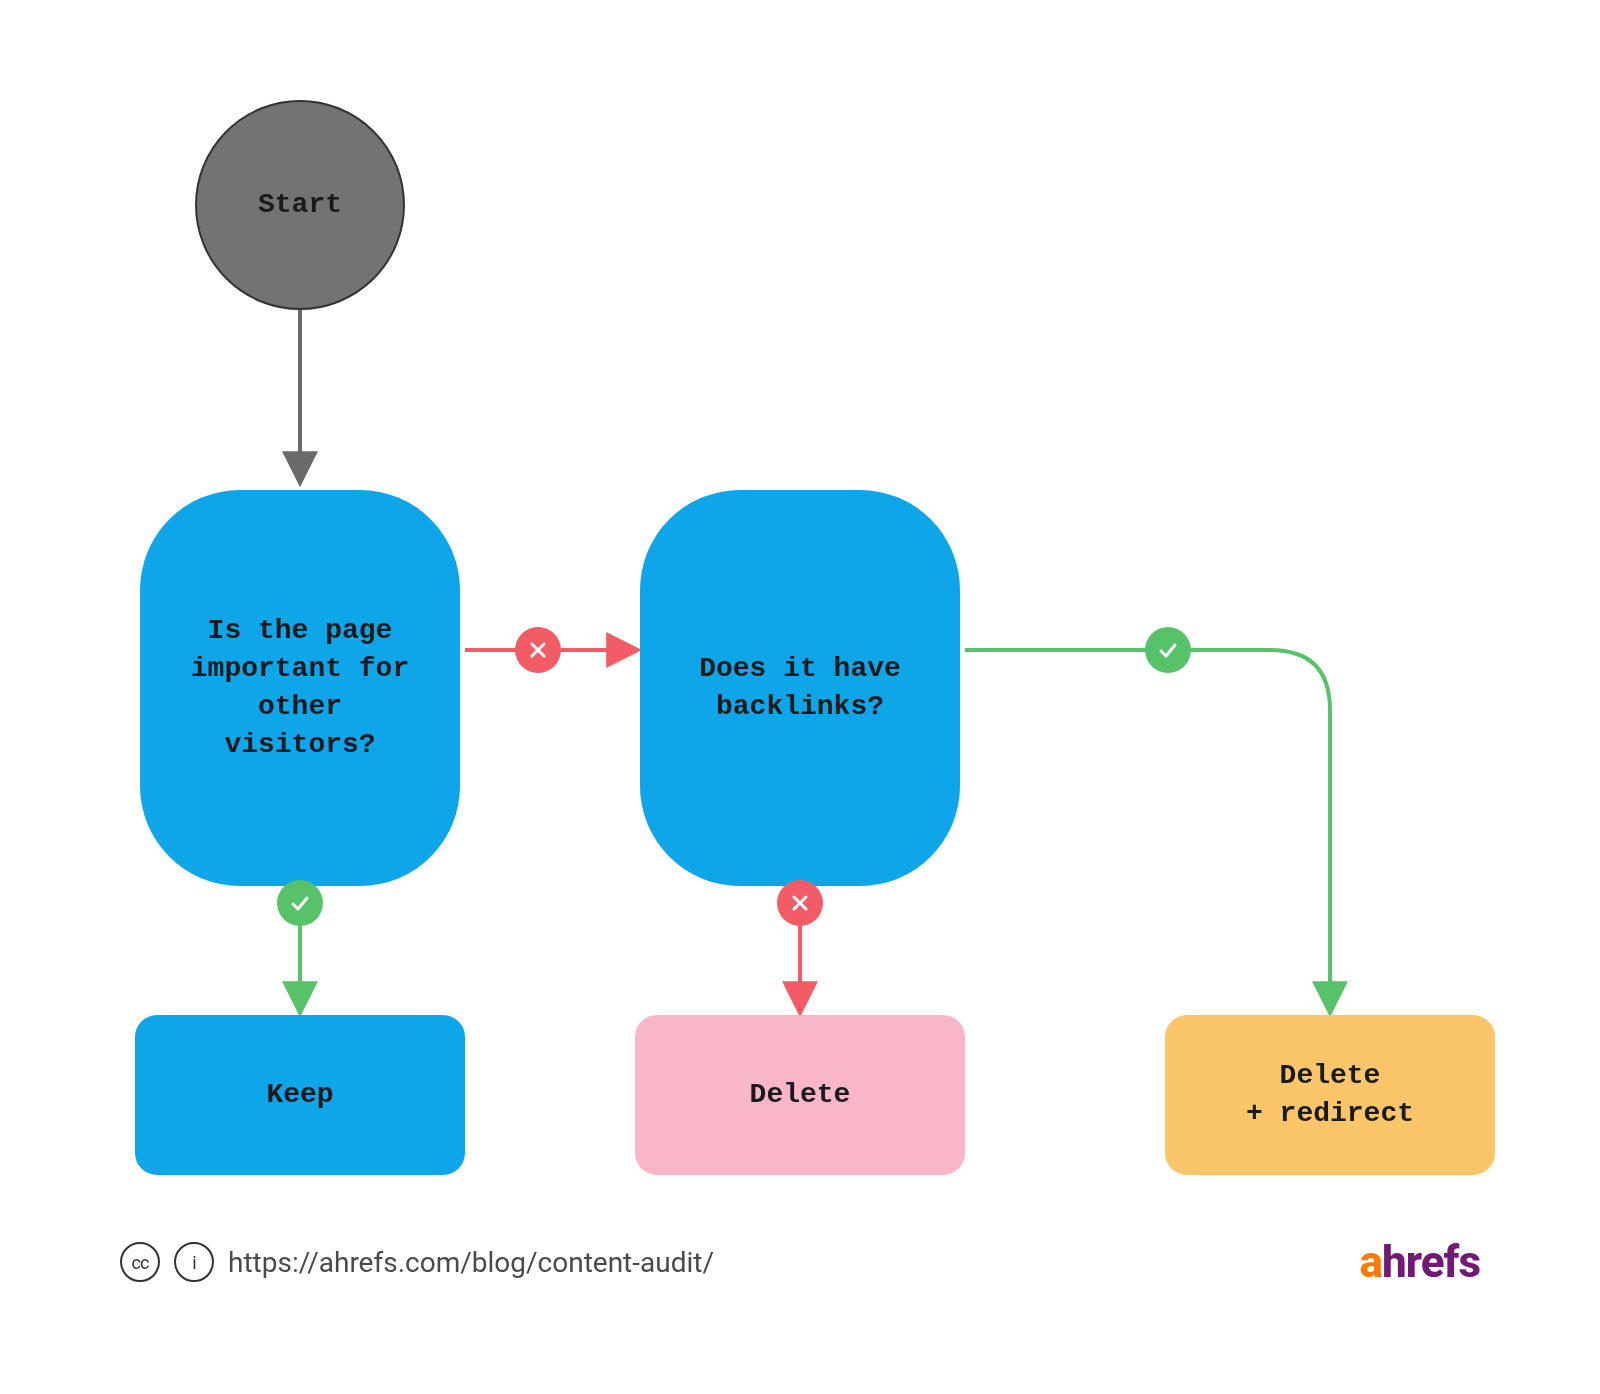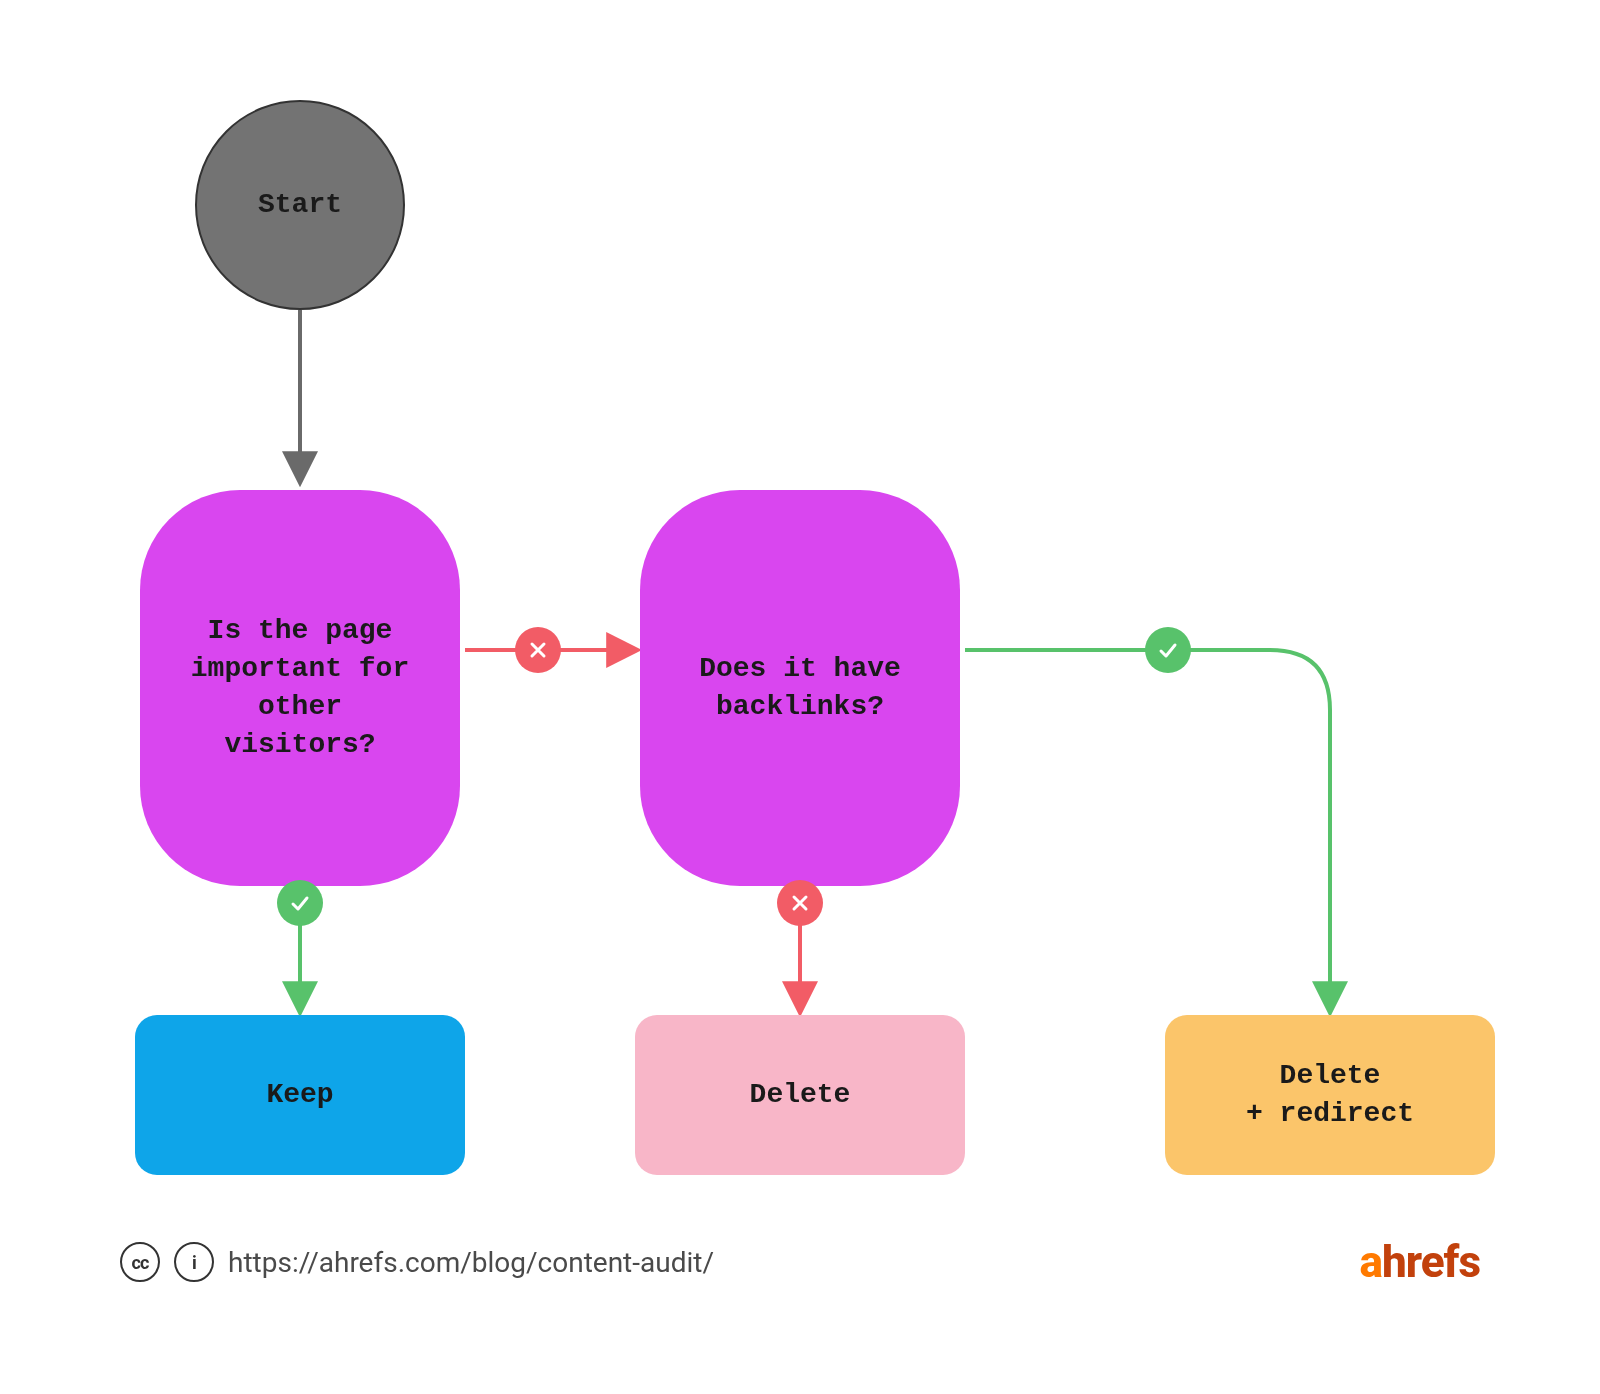--- a/index.html
+++ b/index.html
@@ -43,21 +43,21 @@
     height: 210px;
     border: 2px solid #333;
     border-radius: 50%;
     background: #737373;
   }
 
   
   .decision {
     width: 320px;
     height: 396px;
-    background: #d946ef;
+    background: #0ea5e9;
     border-radius: 100px;
     padding: 40px;
   }
   .decision span { max-width: 240px; display:block; }
 
   
   .action {
     width: 330px;
     height: 160px;
     border-radius: 22px;
@@ -92,34 +92,34 @@
     align-items: center;
     gap: 14px;
     font-family: -apple-system, BlinkMacSystemFont, "Segoe UI", Roboto, Helvetica, Arial, sans-serif;
     font-weight: 400;
     font-size: 28px;
     color: #4a4a4a;
   }
   .cc-icon {
     width: 36px; height: 36px; border: 2.5px solid #333; border-radius: 50%;
     display:flex; align-items:center; justify-content:center;
-    font-weight:700; font-size:18px; color:#333; letter-spacing:-1px;
+    font-weight:400; font-size:18px; color:#333; letter-spacing:-1px;
     font-family: -apple-system, BlinkMacSystemFont, "Segoe UI", Roboto, Helvetica, Arial, sans-serif;
   }
   .logo {
     position: absolute;
     right: 120px;
     bottom: 106px;
     font-family: -apple-system, BlinkMacSystemFont, "Segoe UI", Roboto, Helvetica, Arial, sans-serif;
     font-weight: 800;
     font-size: 44px;
     letter-spacing: -1px;
   }
   .logo .a { color: #FF7A00; }
-  .logo .rest { color: #c2410c; }
+  .logo .rest { color: #701a75; }
 </style>
 </head>
 <body>
 
 <div class="canvas">
 
   <svg class="edges" viewBox="0 0 1600 1394">
     <defs>
       <marker id="arr-gray" viewBox="0 0 10 10" refX="8" refY="5" markerWidth="9" markerHeight="9" orient="auto-start-reverse">
         <path d="M0,0 L10,5 L0,10 z" fill="#6A6A6A"></path>

